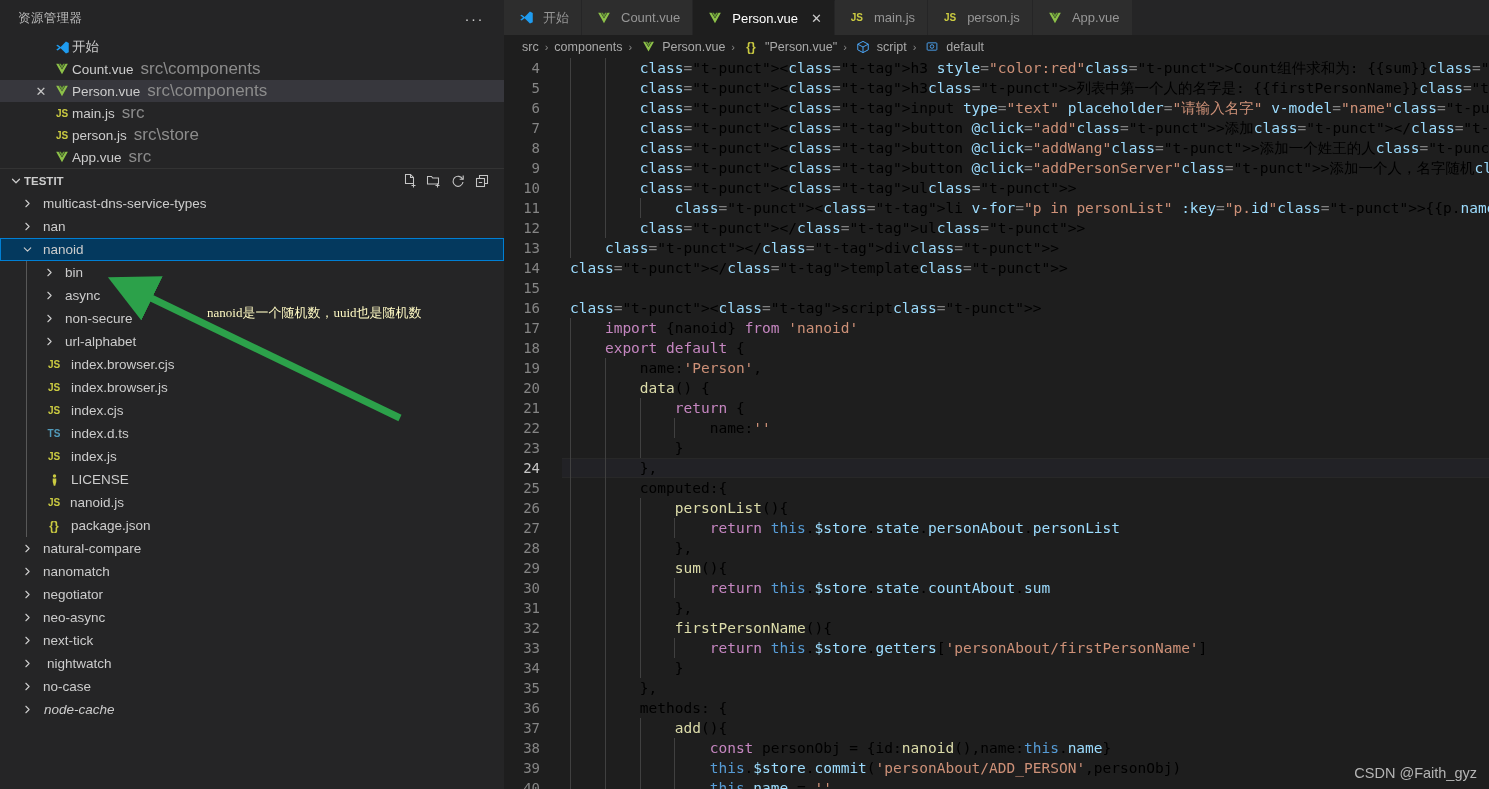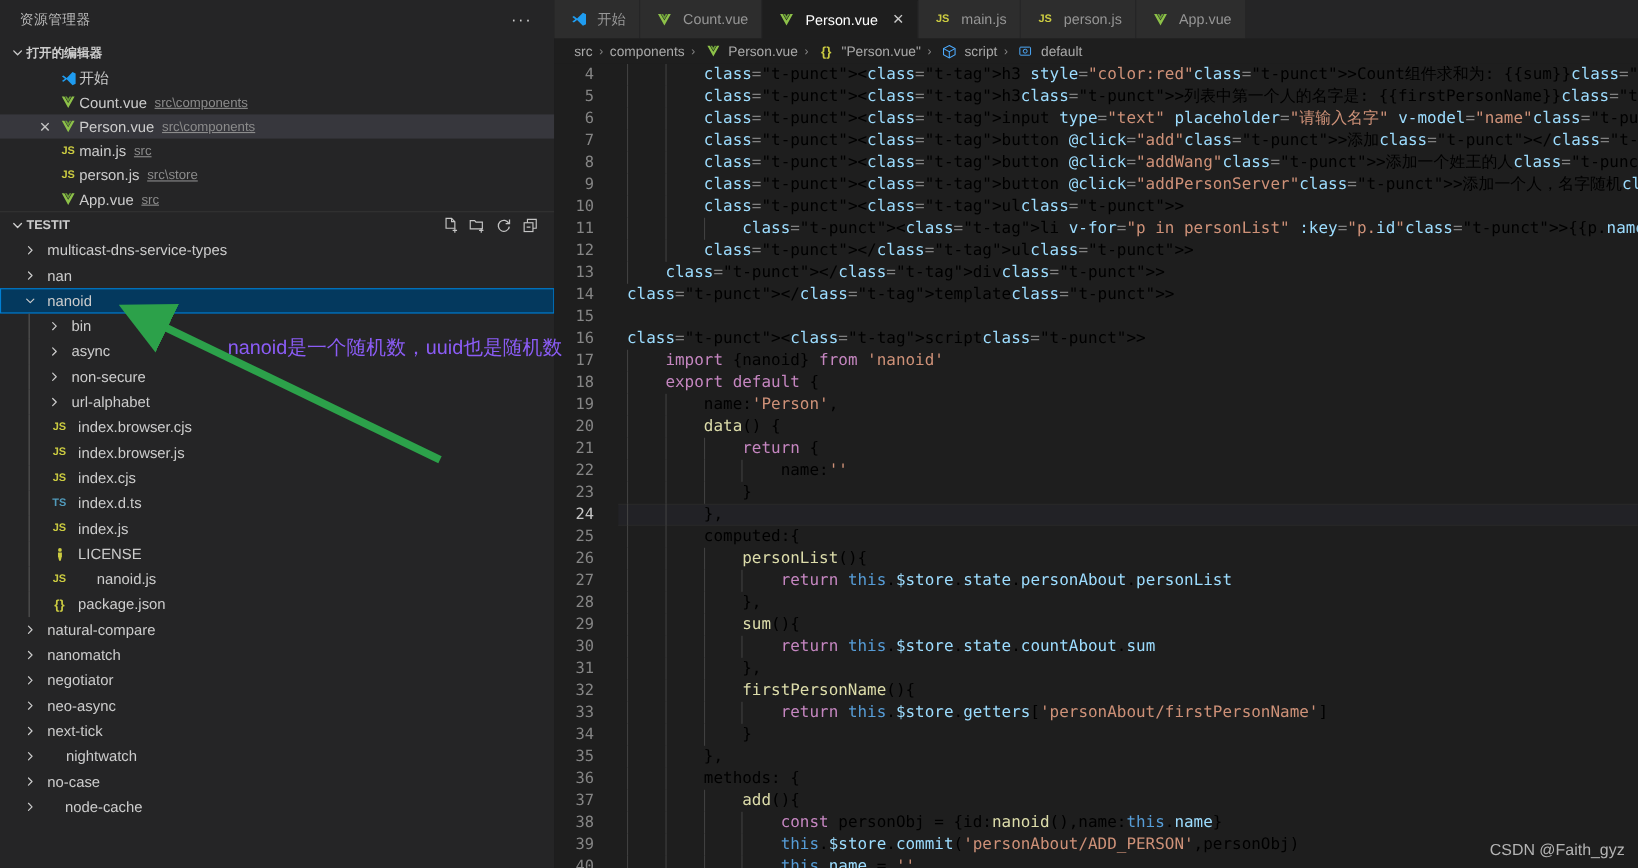--- a/index.html
+++ b/index.html
@@ -78,21 +78,21 @@
     width: 20px; flex: 0 0 20px;
     display: inline-flex; align-items: center; justify-content: center;
     font-size: 11px; font-weight: bold;
   }
   .ficon.js { color: #cbcb41; font-family: "Liberation Sans", sans-serif; font-size: 10px; }
   .ficon.ts { color: #519aba; font-size: 10px; }
   .ficon.json { color: #cbcb41; font-size: 12px; }
   .ficon.md { color: #519aba; font-size: 12px; }
   .ficon.lic { color: #cbcb41; font-size: 13px; }
   .oe-name { color: #cccccc; font-size: 13.5px; }
-  .oe-desc { color: #8c8c8c; font-size: 12px; margin-left: 7px; text-decoration: underline; }
+  .oe-desc { color: #8c8c8c; font-size: 17px; margin-left: 7px; }
 
   
   .testit-head {
     height: 24px;
     display: flex; align-items: center;
     color: #cccccc; font-size: 11.5px; font-weight: bold;
     padding-left: 8px;
     border-top: 1px solid #333;
     flex: 0 0 24px;
     justify-content: space-between;
@@ -224,23 +224,23 @@
 
   
   #overlay {
     position: absolute;
     left: 0; top: 0; width: 1489px; height: 789px;
     pointer-events: none;
     z-index: 50;
   }
   .anno-text {
     position: absolute;
-    color: #8b5cf6;
-    font-size: 18px;
-    font-family: Liberation Sans, sans-serif;
+    color: #fef9c3;
+    font-size: 13px;
+    font-family: Liberation Serif, serif;
     white-space: nowrap;
   }
   .watermark {
     position: absolute;
     right: 12px; bottom: 8px;
     color: #b4b4b4;
     font-size: 14.5px;
     font-family: "Liberation Sans", sans-serif;
   }
 </style>
@@ -249,28 +249,20 @@
 
 <div id="app">
 
   <div id="sidebar">
 
     <div class="sb-title">
       <span>资源管理器</span>
       <span class="dots">···</span>
     </div>
 
-    <div class="section-head">
-      <span class="chev">
-        <svg width="14" height="14" viewBox="0 0 16 16">
-            <path d="M4 6l4 4 4-4" stroke="#cccccc" stroke-width="1.4" fill="none" stroke-linecap="round" stroke-linejoin="round"></path>
-          </svg>
-      </span>
-      <span>打开的编辑器</span>
-    </div>
 
     <div class="oe-list" id="open-editors">
         <div class="oe-row">
           <span class="oe-pad"></span>
           <span class="oe-spacer"></span>
           <span class="ficon">
             <svg width="15" height="15" viewBox="0 0 24 24">
               <path d="M17.5 2.5 9 11 4.3 7.4 2 8.6l4.4 3.4L2 15.4l2.3 1.2L9 13l8.5 8.5 4.5-2.1V4.6z" fill="#1f9cf0"></path>
             </svg>
           </span>
@@ -473,21 +465,21 @@
               <circle cx="8" cy="3" r="2.1" fill="#cbcb41"></circle>
               <path d="M5.8 6h4.4v4.2l-1.3 5h-1.8l-1.3-5z" fill="#cbcb41"></path>
             </svg>
           </span>
           <span style="margin-left:7px;">LICENSE</span>
         </div>
         <div class="tree-row">
           <span class="indent-guide" style="left:26px"></span>
           <span style="width:44px;flex:0 0 44px"></span>
           <span class="ficon js">JS</span>
-          <span style="margin-left:24px;">nanoid.js</span>
+          <span style="margin-left:6px;">nanoid.js</span>
         </div>
         <div class="tree-row">
           <span class="indent-guide" style="left:26px"></span>
           <span style="width:44px;flex:0 0 44px"></span>
           <span class="ficon json">{}</span>
           <span style="margin-left:7px;">package.json</span>
         </div>
         <div class="tree-row">
           <span style="width:18px;flex:0 0 18px"></span>
           <span class="twisty">
@@ -533,39 +525,39 @@
           </span>
           <span style="margin-left:7px;">next-tick</span>
         </div>
         <div class="tree-row">
           <span style="width:18px;flex:0 0 18px"></span>
           <span class="twisty">
             <svg width="13" height="13" viewBox="0 0 16 16">
               <path d="M6 4l4 4-4 4" stroke="#cccccc" stroke-width="1.35" fill="none" stroke-linecap="round" stroke-linejoin="round"></path>
             </svg>
           </span>
-          <span style="margin-left:24px;">nightwatch</span>
+          <span style="margin-left:11px;">nightwatch</span>
         </div>
         <div class="tree-row">
           <span style="width:18px;flex:0 0 18px"></span>
           <span class="twisty">
             <svg width="13" height="13" viewBox="0 0 16 16">
               <path d="M6 4l4 4-4 4" stroke="#cccccc" stroke-width="1.35" fill="none" stroke-linecap="round" stroke-linejoin="round"></path>
             </svg>
           </span>
           <span style="margin-left:7px;">no-case</span>
         </div>
         <div class="tree-row">
           <span style="width:18px;flex:0 0 18px"></span>
           <span class="twisty">
             <svg width="13" height="13" viewBox="0 0 16 16">
               <path d="M6 4l4 4-4 4" stroke="#cccccc" stroke-width="1.35" fill="none" stroke-linecap="round" stroke-linejoin="round"></path>
             </svg>
           </span>
-          <span style="margin-left:23px;">node-cache</span>
+          <span style="margin-left:8px;font-style:italic;">node-cache</span>
         </div>
       </div>
   </div>
 
   <div id="editor">
 
     <div class="tabbar" id="tabbar">
         <div class="tab">
           <span class="ficon">
             <svg width="15" height="15" viewBox="0 0 24 24">

